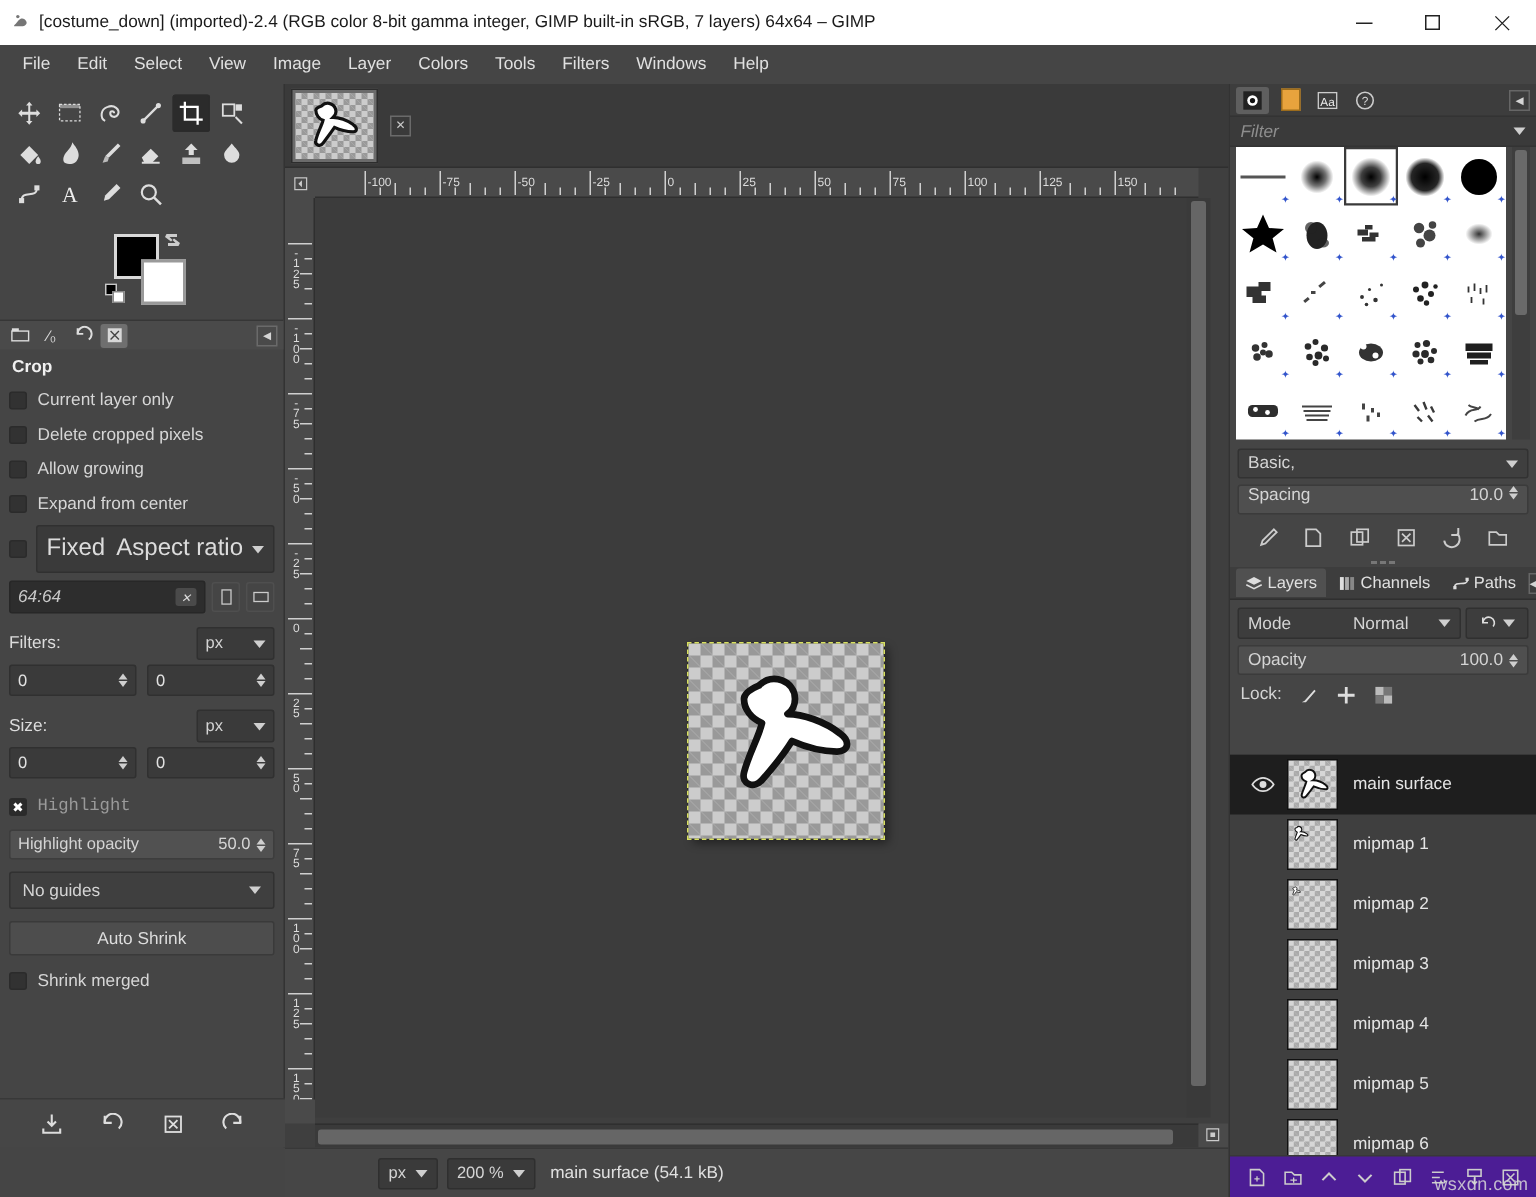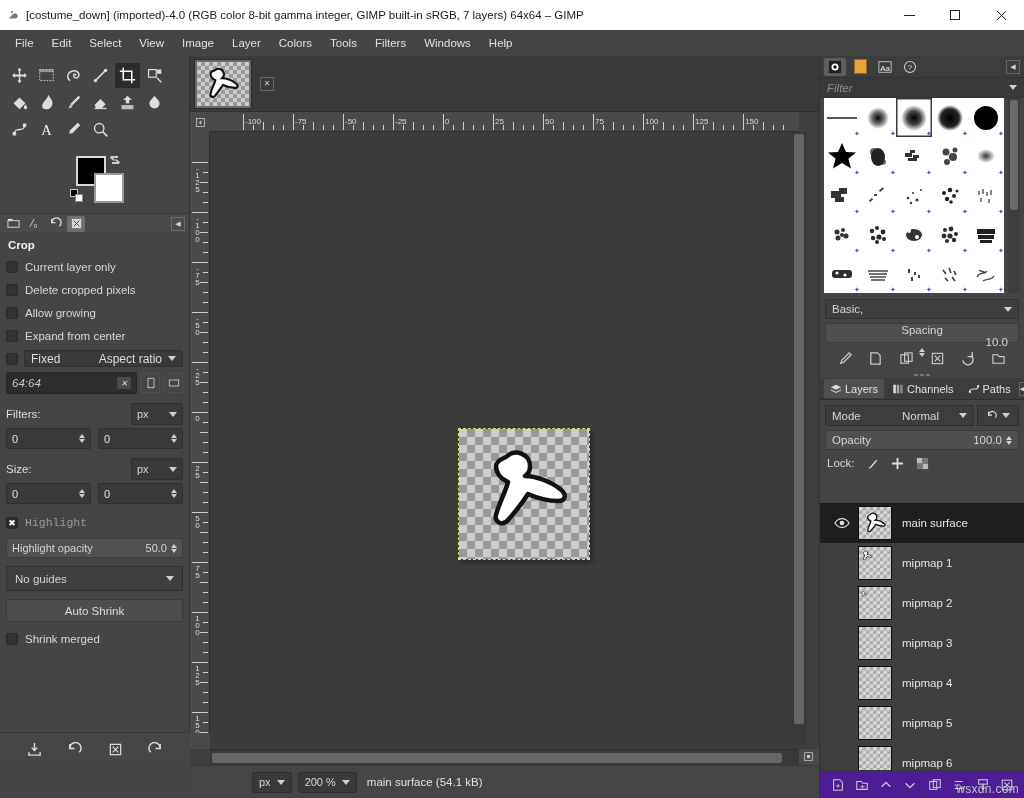--- a/index.html
+++ b/index.html
@@ -65,22 +65,22 @@
   .opt-body { padding:4px 6px 0 6px; }
   .opt-title { font-weight:bold; font-size:11.5px; color:#f0f0f0; margin:2px 0 4px 2px; }
   .chk-row { display:flex; align-items:center; gap:7px; height:23px; }
   .chk { width:12px; height:12px; background:#323232; border:1px solid #2b2b2b; border-radius:2px; flex:none; }
   .chk.on { background:#2b2b2b; color:#fff; font-size:9px; display:flex; align-items:center; justify-content:center; }
   .chk-lbl { font-size:11.5px; color:#d6d6d6; }
   .chk-lbl.dim { color:#9a9a9a;font-family:Liberation Mono, monospace; }
 
   .fixed-row { display:flex; align-items:center; gap:6px; margin-top:3px; }
   .combo {
-    flex:1; height:17px; background:#3a3a3a; border:1px solid #303030; border-radius:2px;
-    display:flex; align-items:center; padding:0 6px; font-size:12px; color:#dcdcdc;
+    flex:1; height:32px; background:#3a3a3a; border:1px solid #303030; border-radius:2px;
+    display:flex; align-items:center; padding:0 6px; font-size:16px; color:#dcdcdc;
   }
   .combo .right { margin-left:auto; display:flex; align-items:center; gap:6px; }
   .caret { width:0; height:0; border-left:4.5px solid transparent; border-right:4.5px solid transparent; border-top:5px solid #cfcfcf; }
 
   .ratio-row { display:flex; align-items:center; gap:4px; margin-top:5px; }
   .ratio-field {
     flex:1; height:22px; background:#2d2d2d; border:1px solid #272727; border-radius:2px;
     display:flex; align-items:center; padding:0 5px; font-style:italic; font-size:11.5px; color:#c9c9c9;
   }
   .ratio-field .clr { margin-left:auto; width:14px; height:12px; background:#4a4a4a; border-radius:2px; display:flex; align-items:center; justify-content:center; font-size:8px; color:#ddd;}
@@ -181,21 +181,21 @@
 
   .brush-grid-wrap { position:relative; margin:0 4px; height:195px; }
   .brush-grid { position:absolute; left:0; top:0; width:180px; height:195px; background:#fff; display:grid; grid-template-columns:repeat(5,1fr); grid-auto-rows:39px; }
   .bcell { position:relative; display:flex; align-items:center; justify-content:center; }
   .bcell.sel { box-shadow: inset 0 0 0 1.5px #3a3a3a; }
   .bcell .corner { position:absolute; right:1px; bottom:1px; width:5px; height:5px; color:#3355cc; font-size:7px; line-height:5px;}
   .bgrid-scroll { position:absolute; right:0; top:0; width:12px; height:195px; background:#3e3e3e; }
   .bgrid-scroll .th { position:absolute; left:2px; top:2px; width:8px; height:110px; background:#6a6a6a; border-radius:2px; }
 
   .basic-row { margin:6px 5px 0 5px; height:20px; background:#3f3f3f; border:1px solid #323232; border-radius:2px; display:flex; align-items:center; padding:0 6px; font-size:11.5px; }
-  .spacing-row { margin:4px 5px 0 5px; height:20px; background:#4f4f4f; border:1px solid #3b3b3b; border-radius:2px; display:flex; align-items:center; padding:0 6px; font-size:11.5px;flex-direction:column; }
+  .spacing-row { margin:4px 5px 0 5px; height:20px; background:#4f4f4f; border:1px solid #3b3b3b; border-radius:2px; display:flex; align-items:flex-start; padding:0 6px; font-size:11.5px; }
   .brush-btns { display:flex; justify-content:space-around; padding:6px 10px 4px 10px; }
   .brush-btns .bb { width:20px; height:18px; display:flex; align-items:center; justify-content:center; }
   .brush-btns svg { width:15px; height:15px; }
   .grip { height:7px; display:flex; align-items:center; justify-content:center; gap:2px; }
   .grip i { width:4px; height:2px; background:#777; display:block; }
 
   .layer-tabs { height:22px; background:#3d3d3d; display:flex; align-items:center; padding:0 4px; gap:2px; border-bottom:1px solid #2f2f2f; }
   .lt { height:19px; display:flex; align-items:center; gap:3px; padding:0 6px; font-size:11px; border-radius:2px 2px 0 0; color:#e0e0e0; }
   .lt.sel { background:#505050; }
   .lt svg { width:12px; height:12px; }
@@ -237,21 +237,21 @@
 
 <div class="app">
 
   <div class="titlebar">
     <div class="tb-icon">
       <svg viewBox="0 0 16 16" width="13" height="13">
           <path fill="#555" d="M3 12c2-1 3-4 5-5 2-1 4 0 5 2 1 2-1 4-4 4H3z"></path>
           <circle cx="6" cy="5" r="1.4" fill="#555"></circle>
         </svg>
     </div>
-    <div class="tb-title">[costume_down] (imported)-4.0 (RGB color 8-bit gamma integer, GIMP built-in sRGB, 7 layers) 64x64 – GIMP</div>
+    <div class="tb-title">[costume_down] (imported)-2.4 (RGB color 8-bit gamma integer, GIMP built-in sRGB, 7 layers) 64x64 – GIMP</div>
     <div class="tb-controls">
       <div class="tb-btn tb-min">
           <i></i>
         </div>
       <div class="tb-btn tb-max">
           <i></i>
         </div>
       <div class="tb-btn close">
         <svg viewBox="0 0 12 12" width="11" height="11">
             <path stroke="#222" stroke-width="1" d="M1 1 L11 11 M11 1 L1 11"></path>

